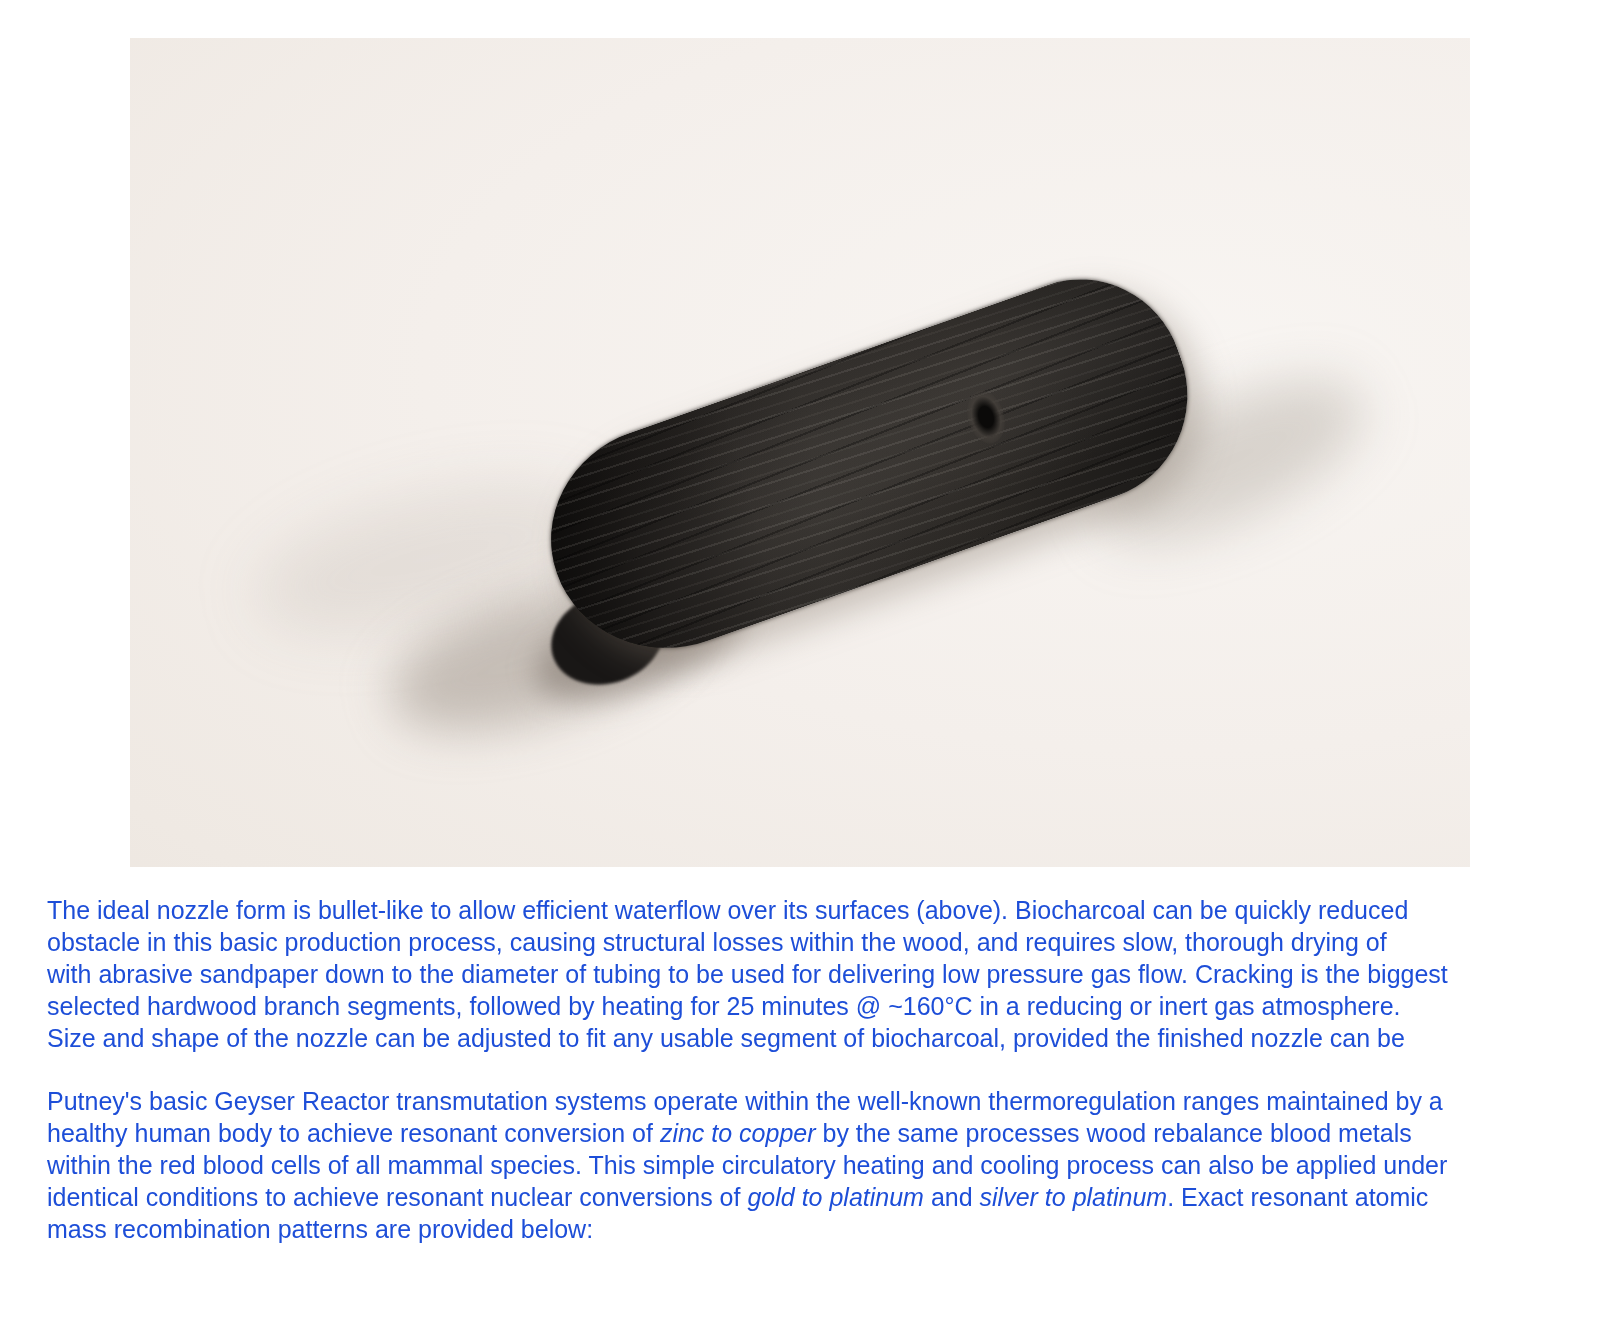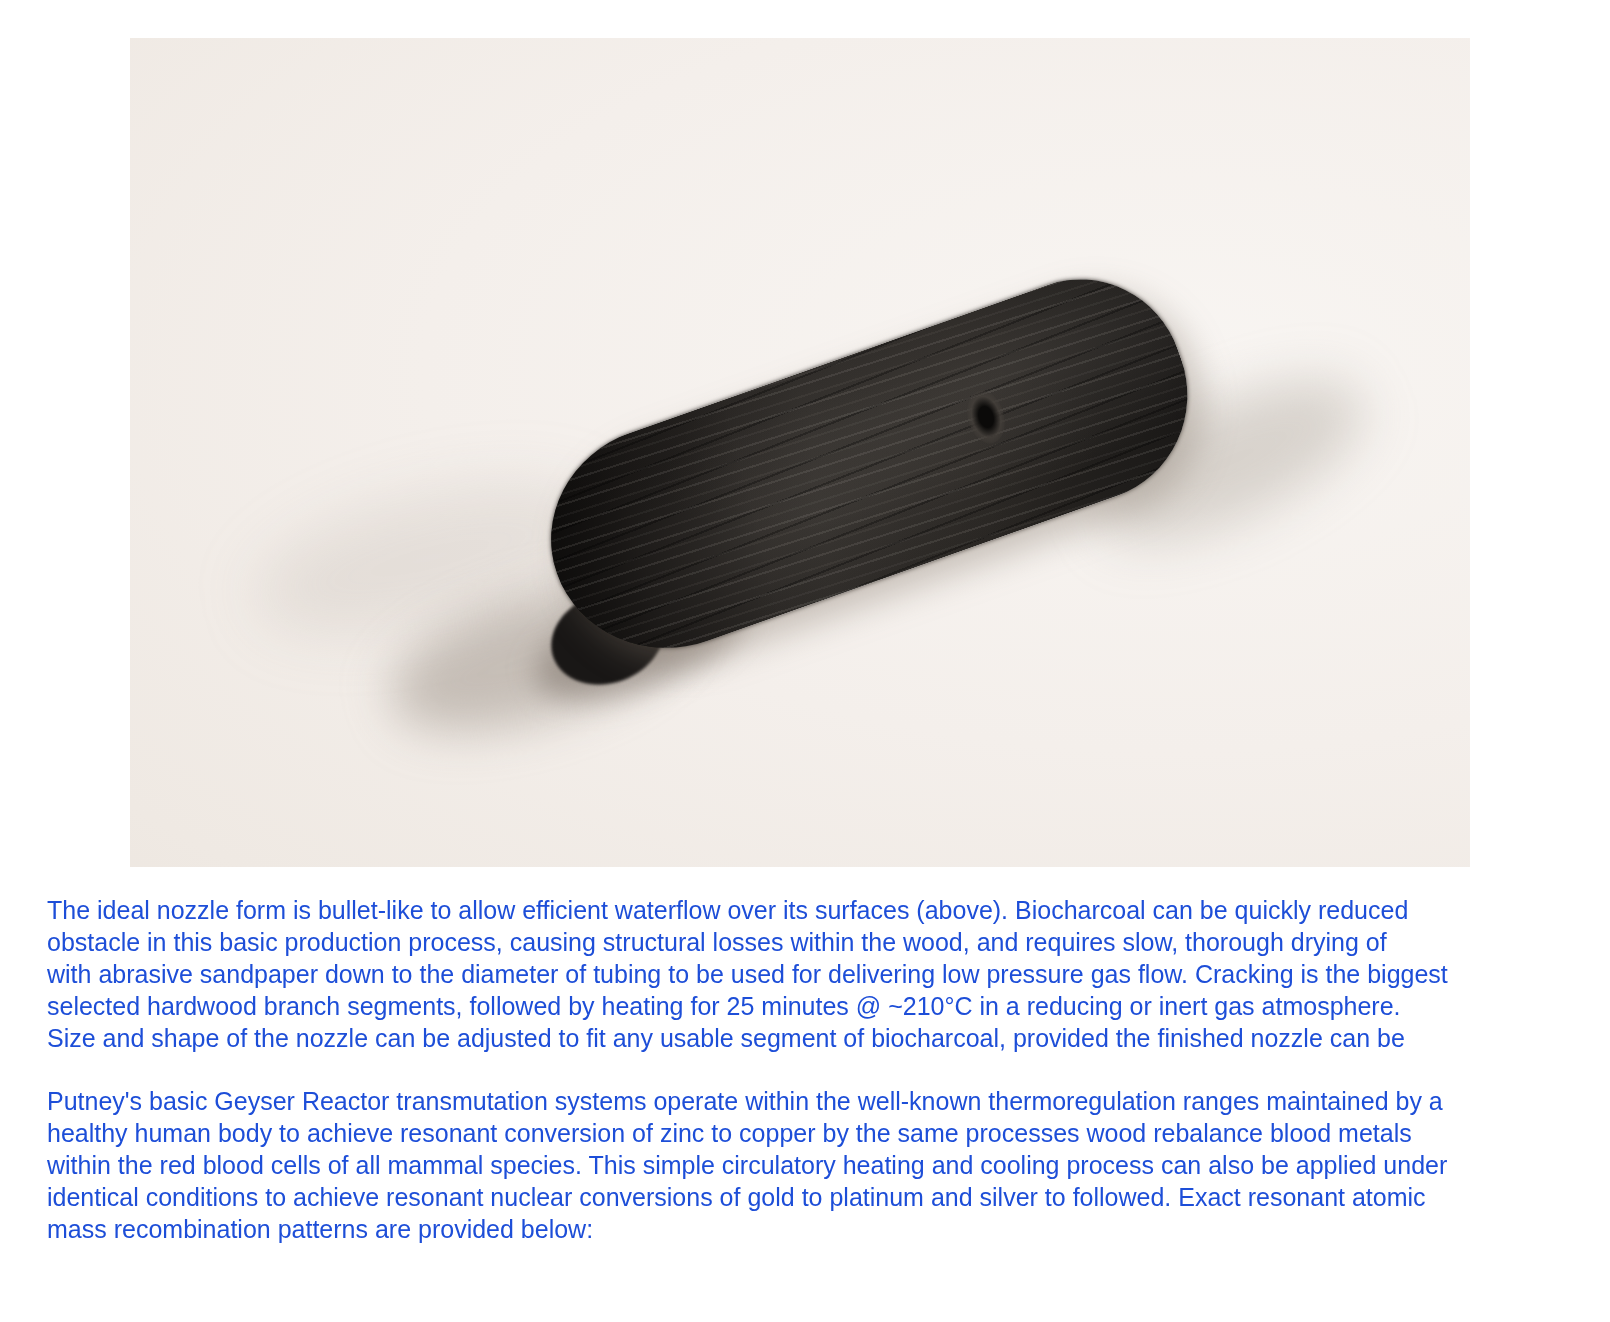--- a/index.html
+++ b/index.html
@@ -125,20 +125,21 @@
     line-height: 32px;
   }
   .article p {
     margin: 0 0 31px 0;
   }
   .line {
     display: block;
     white-space: pre;
   }
   .it {
+    font-style: italic;
     text-align: center;
   }
 </style>
 </head>
 <body>
 
 <figure class="photo">
   <div class="shadow shadow-faint-left"></div>
   <div class="shadow shadow-right"></div>
   <div class="shadow shadow-left"></div>
@@ -146,23 +147,23 @@
   <div class="charcoal-foot"></div>
   <div class="charcoal"></div>
   <div class="knot"></div>
 </figure>
 
 <main class="article">
   <p>
       <span class="line"><span>The ideal nozzle form is bullet-like to allow efficient waterflow over its surfaces (above). Biocharcoal can be quickly reduced</span></span>
       <span class="line"><span>obstacle in this basic production process, causing structural losses within the wood, and requires slow, thorough drying of</span></span>
       <span class="line"><span>with abrasive sandpaper down to the diameter of tubing to be used for delivering low pressure gas flow. Cracking is the biggest</span></span>
-      <span class="line"><span>selected hardwood branch segments, followed by heating for 25 minutes @ ~210°C in a reducing or inert gas atmosphere.</span></span>
+      <span class="line"><span>selected hardwood branch segments, followed by heating for 25 minutes @ ~160°C in a reducing or inert gas atmosphere.</span></span>
       <span class="line"><span>Size and shape of the nozzle can be adjusted to fit any usable segment of biocharcoal, provided the finished nozzle can be</span></span>
     </p>
   <p>
       <span class="line"><span>Putney's basic Geyser Reactor transmutation systems operate within the well-known thermoregulation ranges maintained by a</span></span>
       <span class="line"><span>healthy human body to achieve resonant conversion of </span><span class="it">zinc to copper</span><span> by the same processes wood rebalance blood metals</span></span>
       <span class="line"><span>within the red blood cells of all mammal species. This simple circulatory heating and cooling process can also be applied under</span></span>
-      <span class="line"><span>identical conditions to achieve resonant nuclear conversions of </span><span class="it">gold to platinum</span><span> and </span><span class="it">silver to followed</span><span>. Exact resonant atomic</span></span>
+      <span class="line"><span>identical conditions to achieve resonant nuclear conversions of </span><span class="it">gold to platinum</span><span> and </span><span class="it">silver to platinum</span><span>. Exact resonant atomic</span></span>
       <span class="line"><span>mass recombination patterns are provided below:</span></span>
     </p>
 </main>
 
 </body></html>

